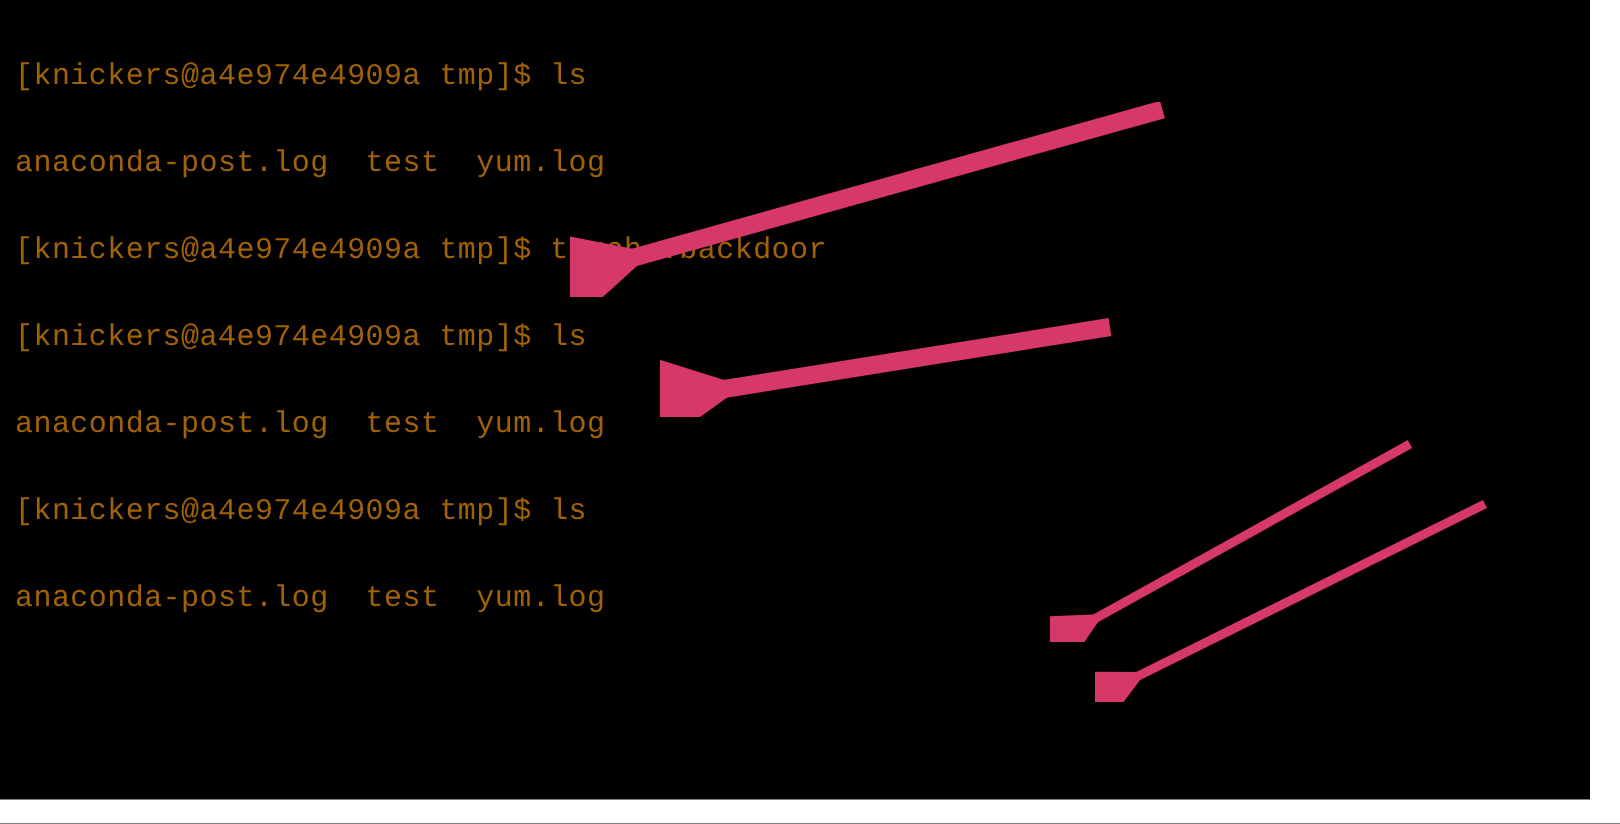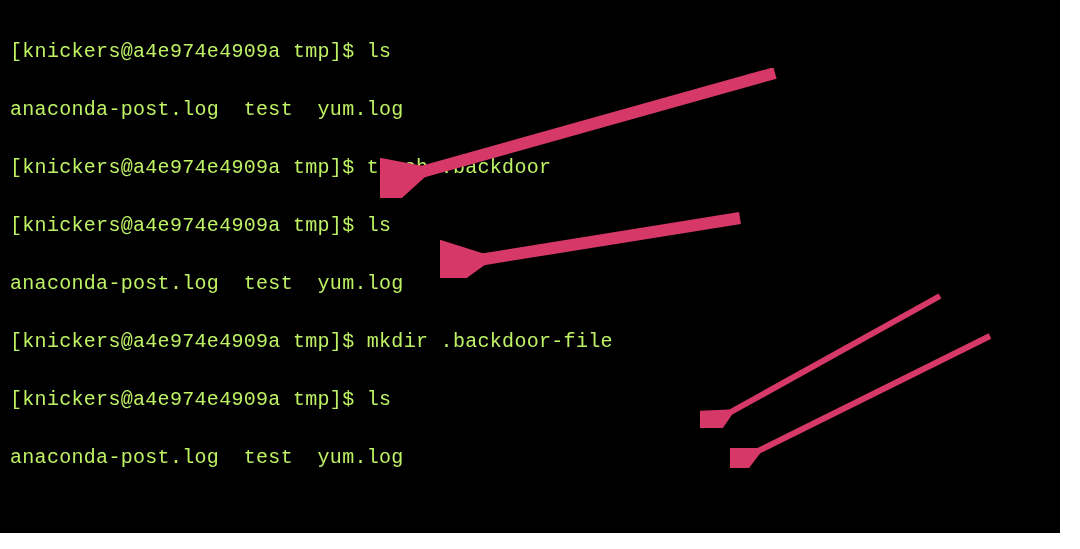--- a/index.html
+++ b/index.html
@@ -6,21 +6,21 @@
     margin: 0;
     padding: 0;
     background: #fff;
     width: 1080px;
     height: 549px;
     overflow: hidden;
     position: relative;
   }
   .terminal {
     background: #000;
-    color: #bef264;
+    color: #a16207;
     font-family: "Consolas", "Liberation Mono", "Courier New", monospace;
     font-size: 20px;
     line-height: 29px;
     padding: 8px 10px;
     width: 1060px;
     height: 533px;
     box-sizing: border-box;
     position: relative;
     white-space: pre;
     letter-spacing: 0.3px;
@@ -35,21 +35,20 @@
 </style>
 </head>
 <body>
 
 <div class="terminal">
 <span class="line"><span>[knickers@a4e974e4909a tmp]$ </span><span>ls</span></span>
 <span class="line"><span>anaconda-post.log  test  yum.log</span></span>
 <span class="line"><span>[knickers@a4e974e4909a tmp]$ </span><span>touch .backdoor</span></span>
 <span class="line"><span>[knickers@a4e974e4909a tmp]$ </span><span>ls</span></span>
 <span class="line"><span>anaconda-post.log  test  yum.log</span></span>
-<span class="line"><span>[knickers@a4e974e4909a tmp]$ </span><span>mkdir .backdoor-file</span></span>
 <span class="line"><span>[knickers@a4e974e4909a tmp]$ </span><span>ls</span></span>
 <span class="line"><span>anaconda-post.log  test  yum.log</span></span>
 
 
 
 
 
 
 
 

